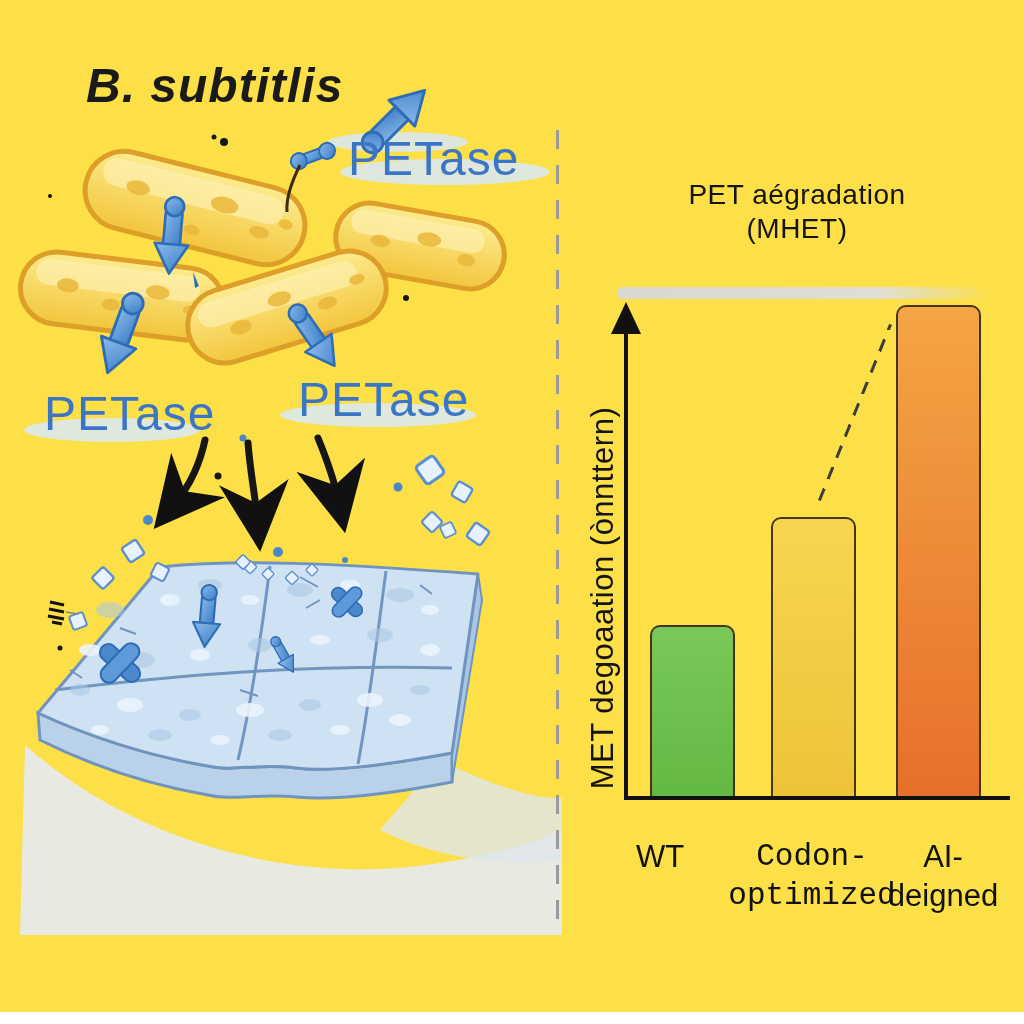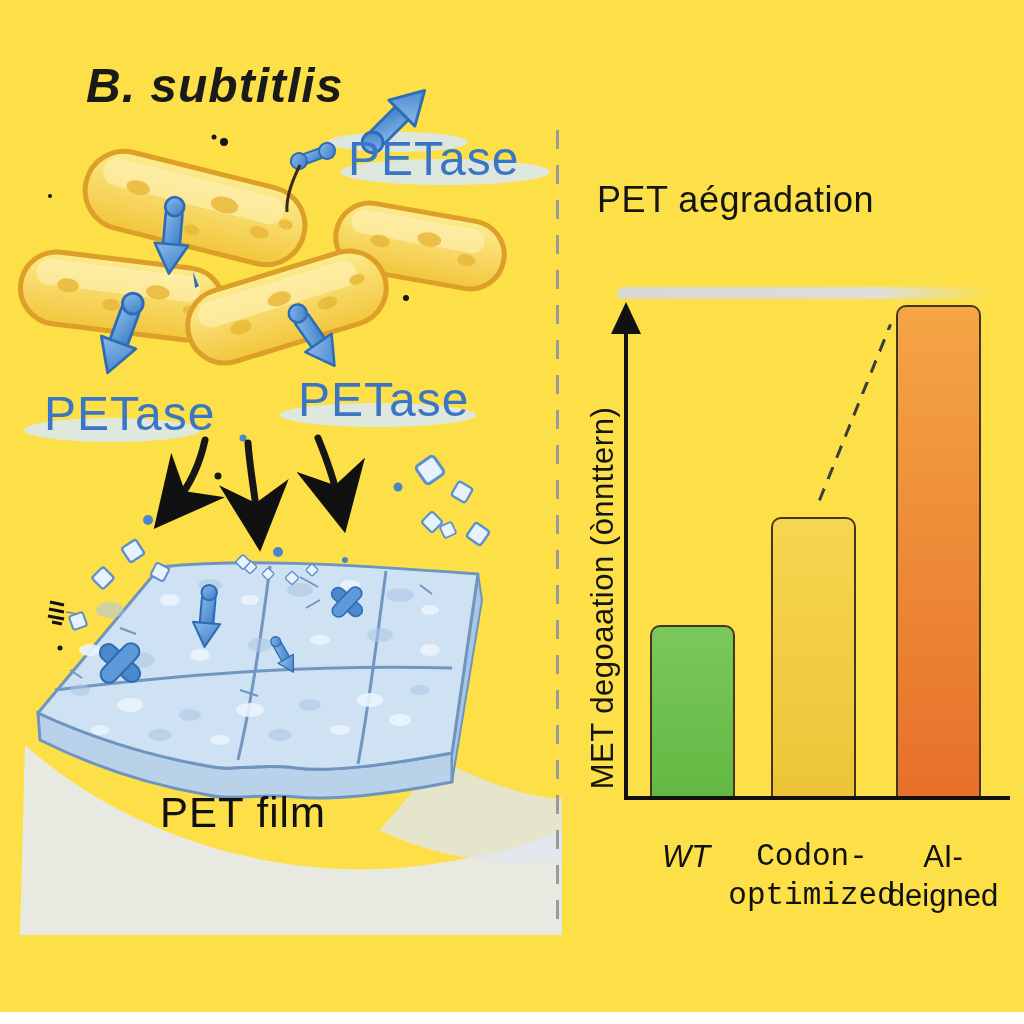--- a/index.html
+++ b/index.html
@@ -9,21 +9,21 @@
   .abs{position:absolute;}
   #organism-title{left:86px;top:58px;font-size:48px;font-style:italic;font-weight:600;
                   letter-spacing:1px;color:#1a1a1a;}
   .petase{font-size:48px;color:#3b76c6;letter-spacing:1px;}
   #petase-1{left:348px;top:131px;}
   #petase-2{left:44px;top:386px;}
   #petase-3{left:298px;top:372px;}
   #film-label{left:160px;top:789px;font-size:42px;color:#101010;letter-spacing:1px;}
   #divider{left:556px;top:130px;width:3px;height:795px;
            background:repeating-linear-gradient(180deg,#9b9b9b 0 19px,transparent 19px 35px);}
-  #chart-title{left:597px;top:178px;width:400px;text-align:left;font-size:36px;
+  #chart-title{left:597px;top:178px;width:400px;text-align:center;font-size:28px;
                line-height:1.2;color:#141414;letter-spacing:.5px;}
   #gray-band{left:617px;top:287px;width:375px;height:12px;border-radius:6px;opacity:.95;
              background:linear-gradient(90deg,#d8d8d8 0%,#dedede 70%,rgba(222,222,222,0) 100%);}
   #y-arrowhead{left:611px;top:302px;width:0;height:0;
                border-left:15px solid transparent;border-right:15px solid transparent;
                border-bottom:32px solid #111;}
   #y-axis{left:624px;top:330px;width:4px;height:468px;background:#111;}
   #x-axis{left:624px;top:796px;width:386px;height:4px;background:#111;}
   #y-label{left:603px;top:598px;transform:translate(-50%,-50%) rotate(-90deg);
            white-space:nowrap;font-size:31px;color:#141414;letter-spacing:.5px;}
@@ -237,33 +237,33 @@
         <circle cx="60" cy="648" r="2.5"></circle>
       <path d="M 50 602 l 14 3 M 49 609 l 15 3 M 48 616 l 16 3 M 52 622 l 10 2" stroke="#111" stroke-width="3" fill="none"></path>
       <path d="M 66 612 l 12 2" stroke="#888" stroke-width="1.5" fill="none"></path>
     </g>
   </svg>
 
   <div class="abs" id="organism-title">B. subtitlis</div>
   <div class="abs petase" id="petase-1">PETase</div>
   <div class="abs petase" id="petase-2">PETase</div>
   <div class="abs petase" id="petase-3">PETase</div>
-  <div class="abs" id="film-label">PET film</div>
 
   <div class="abs" id="divider"></div>
 
   <div class="abs" id="chart-title">
     <div>PET aégradation</div>
+    <div>(MHET)</div>
   </div>
   <div class="abs" id="gray-band"></div>
   <div id="bars">
       <div class="bar" style="left: 650px; top: 625px; width: 85px; height: 173px; background: linear-gradient(rgb(122, 200, 89), rgb(99, 184, 67));"></div>
       <div class="bar" style="left: 771px; top: 517px; width: 85px; height: 281px; background: linear-gradient(rgb(246, 214, 80), rgb(237, 196, 55));"></div>
       <div class="bar" style="left: 896px; top: 305px; width: 85px; height: 493px; background: linear-gradient(rgb(244, 165, 68), rgb(231, 112, 42));"></div>
-      <div class="xtick" style="left: 576px; font-style: italic;">WT</div>
+      <div class="xtick" style="left: 550px;">WT</div>
       <div class="xtick" style="left: 702px; font-family: Liberation Mono, monospace;">Codon-
 optimized</div>
       <div class="xtick" style="left: 833px;">AI-
 deigned</div>
     </div>
   <div class="abs" id="connector"></div>
   <div class="abs" id="y-arrowhead"></div>
   <div class="abs" id="y-axis"></div>
   <div class="abs" id="x-axis"></div>
   <div class="abs" id="y-label">MET degoaation (ònnttern)</div>

